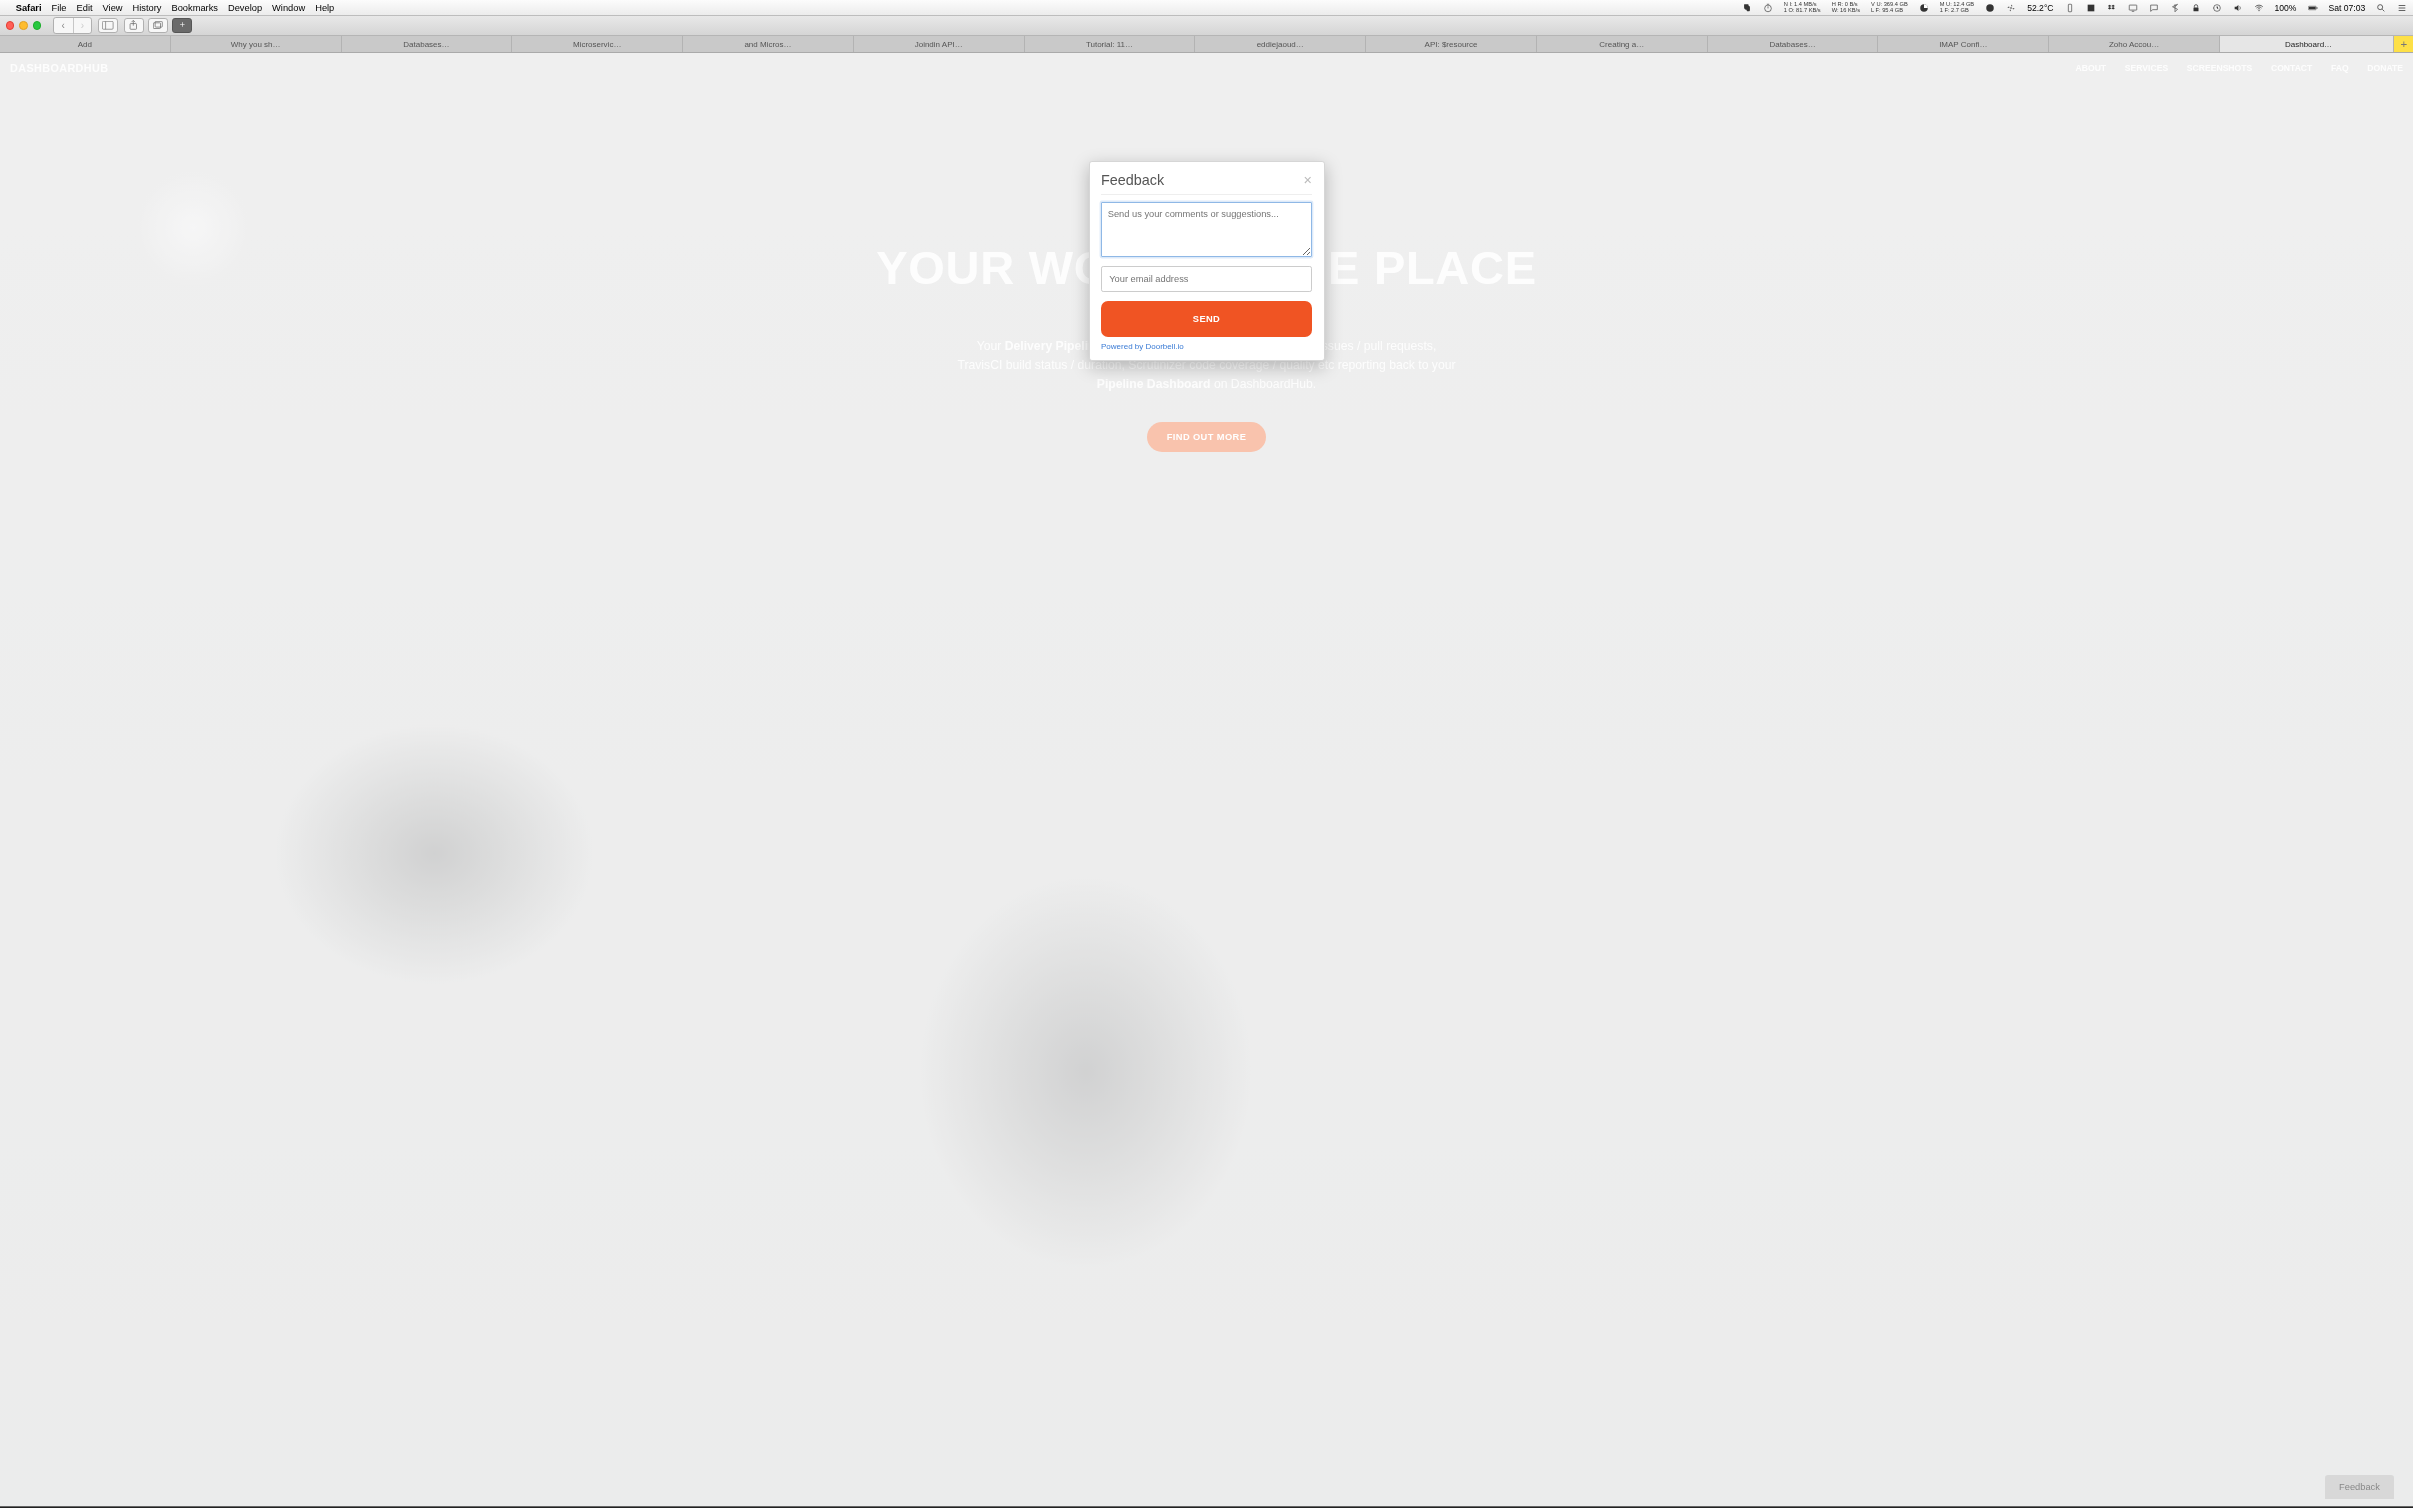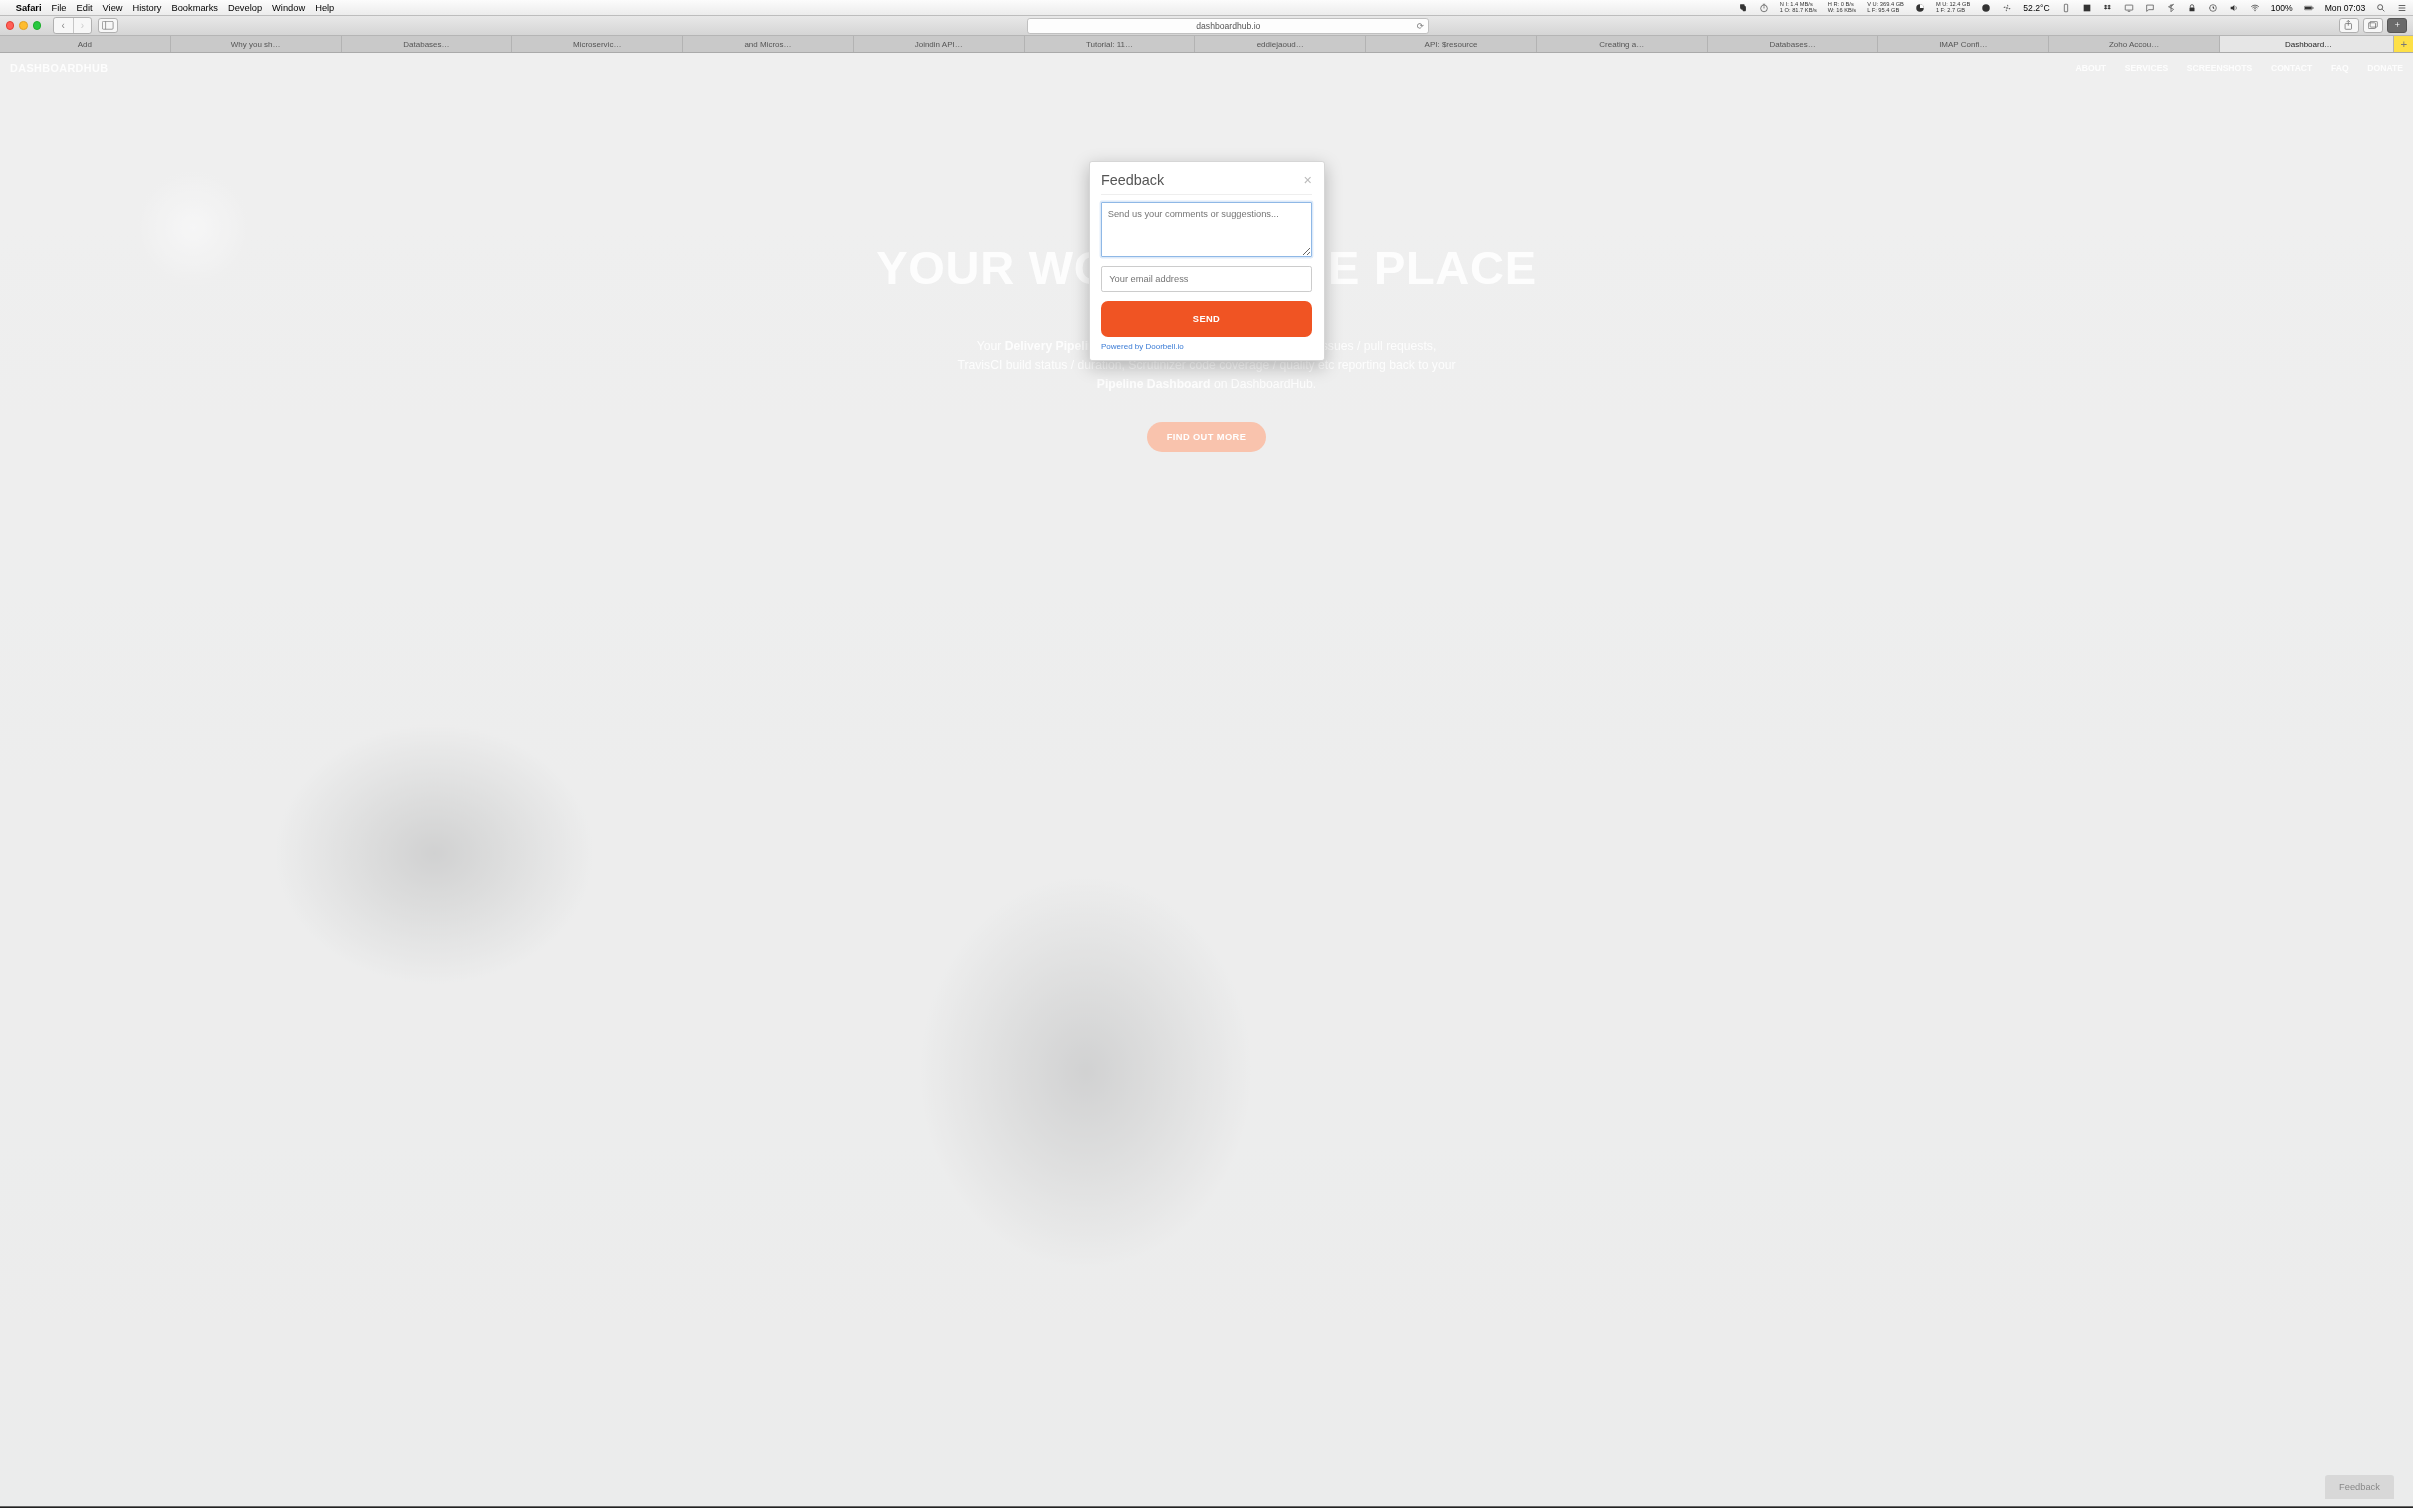--- a/index.html
+++ b/index.html
@@ -274,21 +274,21 @@
         </svg>
       </span>
     <span class="battery">100%</span>
     <span class="icon">
         <svg viewBox="0 0 28 14">
           <rect x="1" y="2" width="22" height="10" rx="2" fill="none" stroke="#333" stroke-width="1.3"></rect>
           <rect x="2.5" y="3.5" width="19" height="7" fill="#333"></rect>
           <rect x="24" y="5" width="2.5" height="4" fill="#333"></rect>
         </svg>
       </span>
-    <span>Mon 07:03</span>
+    <span>Sat 07:03</span>
     <span class="icon">
         <svg viewBox="0 0 24 24">
           <circle cx="10" cy="10" r="6" fill="none" stroke="#333" stroke-width="1.8"></circle>
           <path stroke="#333" stroke-width="1.8" d="M15 15l5 5"></path>
         </svg>
       </span>
     <span class="icon">
         <svg viewBox="0 0 24 24">
           <path stroke="#333" stroke-width="1.8" d="M4 6h16M4 12h16M4 18h16"></path>
         </svg>
@@ -304,26 +304,20 @@
   </div>
   <div class="nav-buttons">
     <button>‹</button>
     <button style="color:#ccc">›</button>
   </div>
   <div class="sidebar-btn">
     <svg width="11.5" height="8.6" viewBox="0 0 16 12">
         <rect x="0.5" y="0.5" width="15" height="11" rx="1.5" fill="none" stroke="#777"></rect>
         <line x1="5" y1="0.5" x2="5" y2="11.5" stroke="#777"></line>
       </svg>
-  </div>
-  <div class="addr-wrap">
-    <div class="addr">
-      <span>dashboardhub.io</span>
-      <span class="reload">⟳</span>
-    </div>
   </div>
   <div class="right-buttons">
     <div class="tb-btn">
       <svg width="8.6" height="10" viewBox="0 0 12 14">
           <rect x="1.5" y="5" width="9" height="8" rx="1" fill="none" stroke="#666"></rect>
           <path stroke="#666" fill="none" d="M6 8V1M3.5 3L6 0.5 8.5 3"></path>
         </svg>
     </div>
     <div class="tb-btn">
       <svg width="10" height="8.6" viewBox="0 0 14 12">

